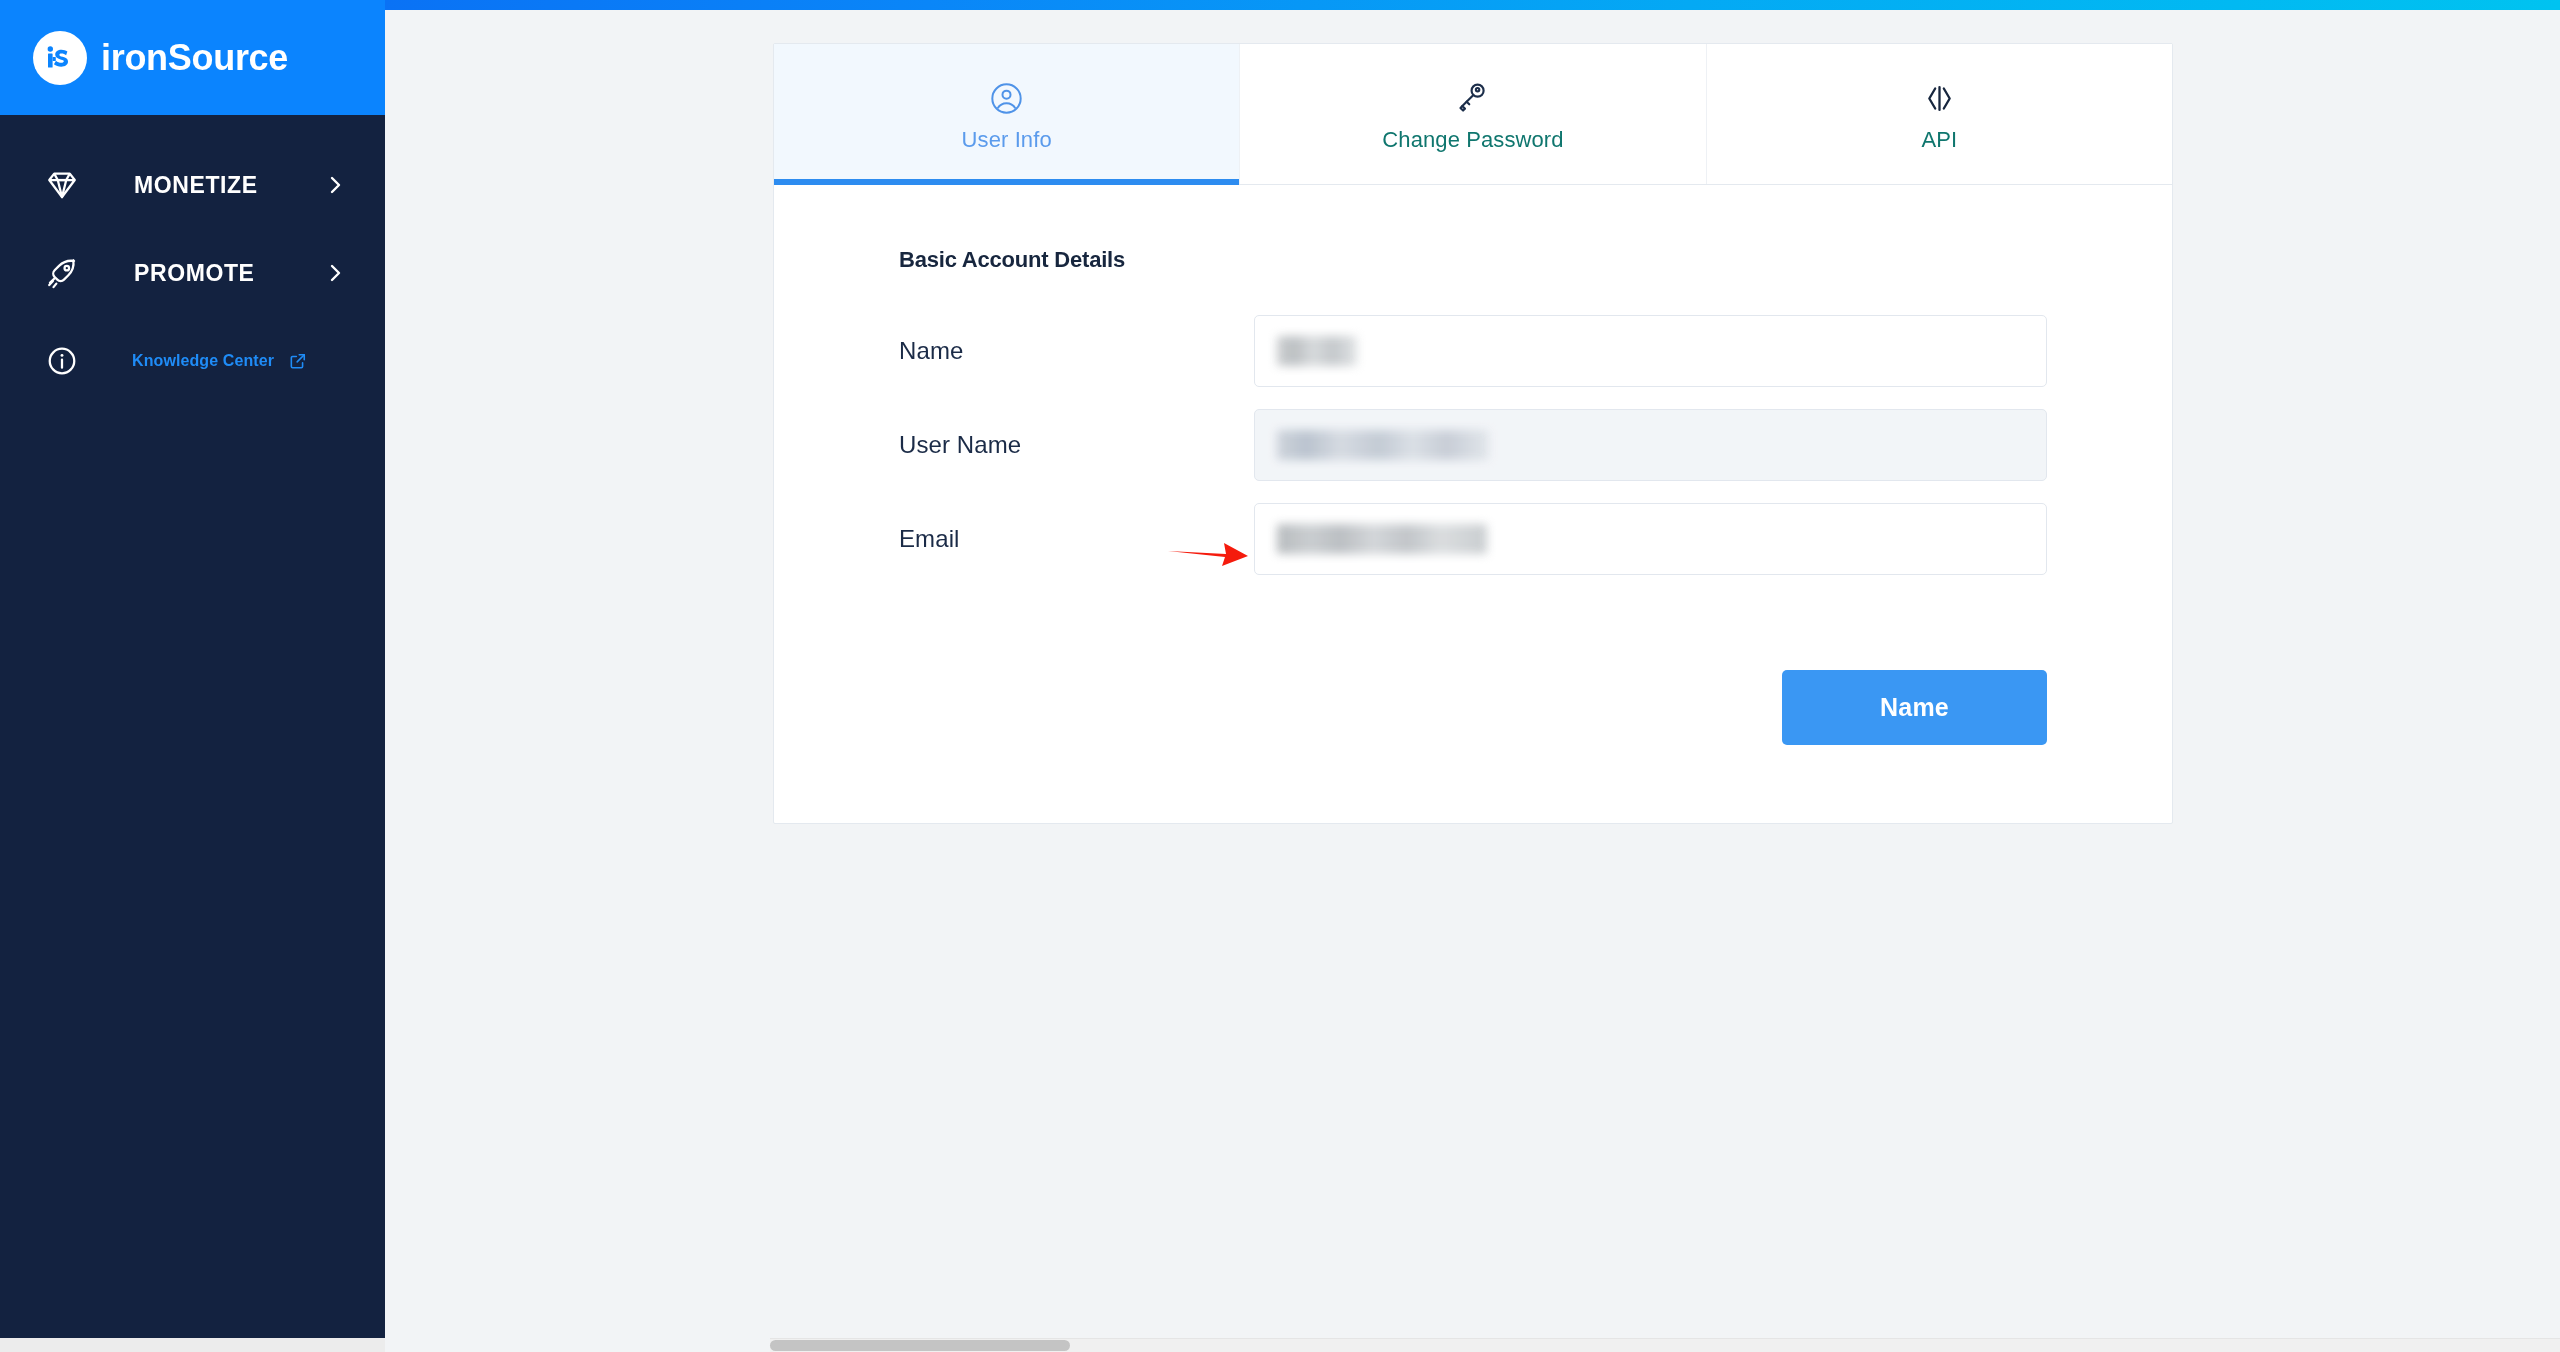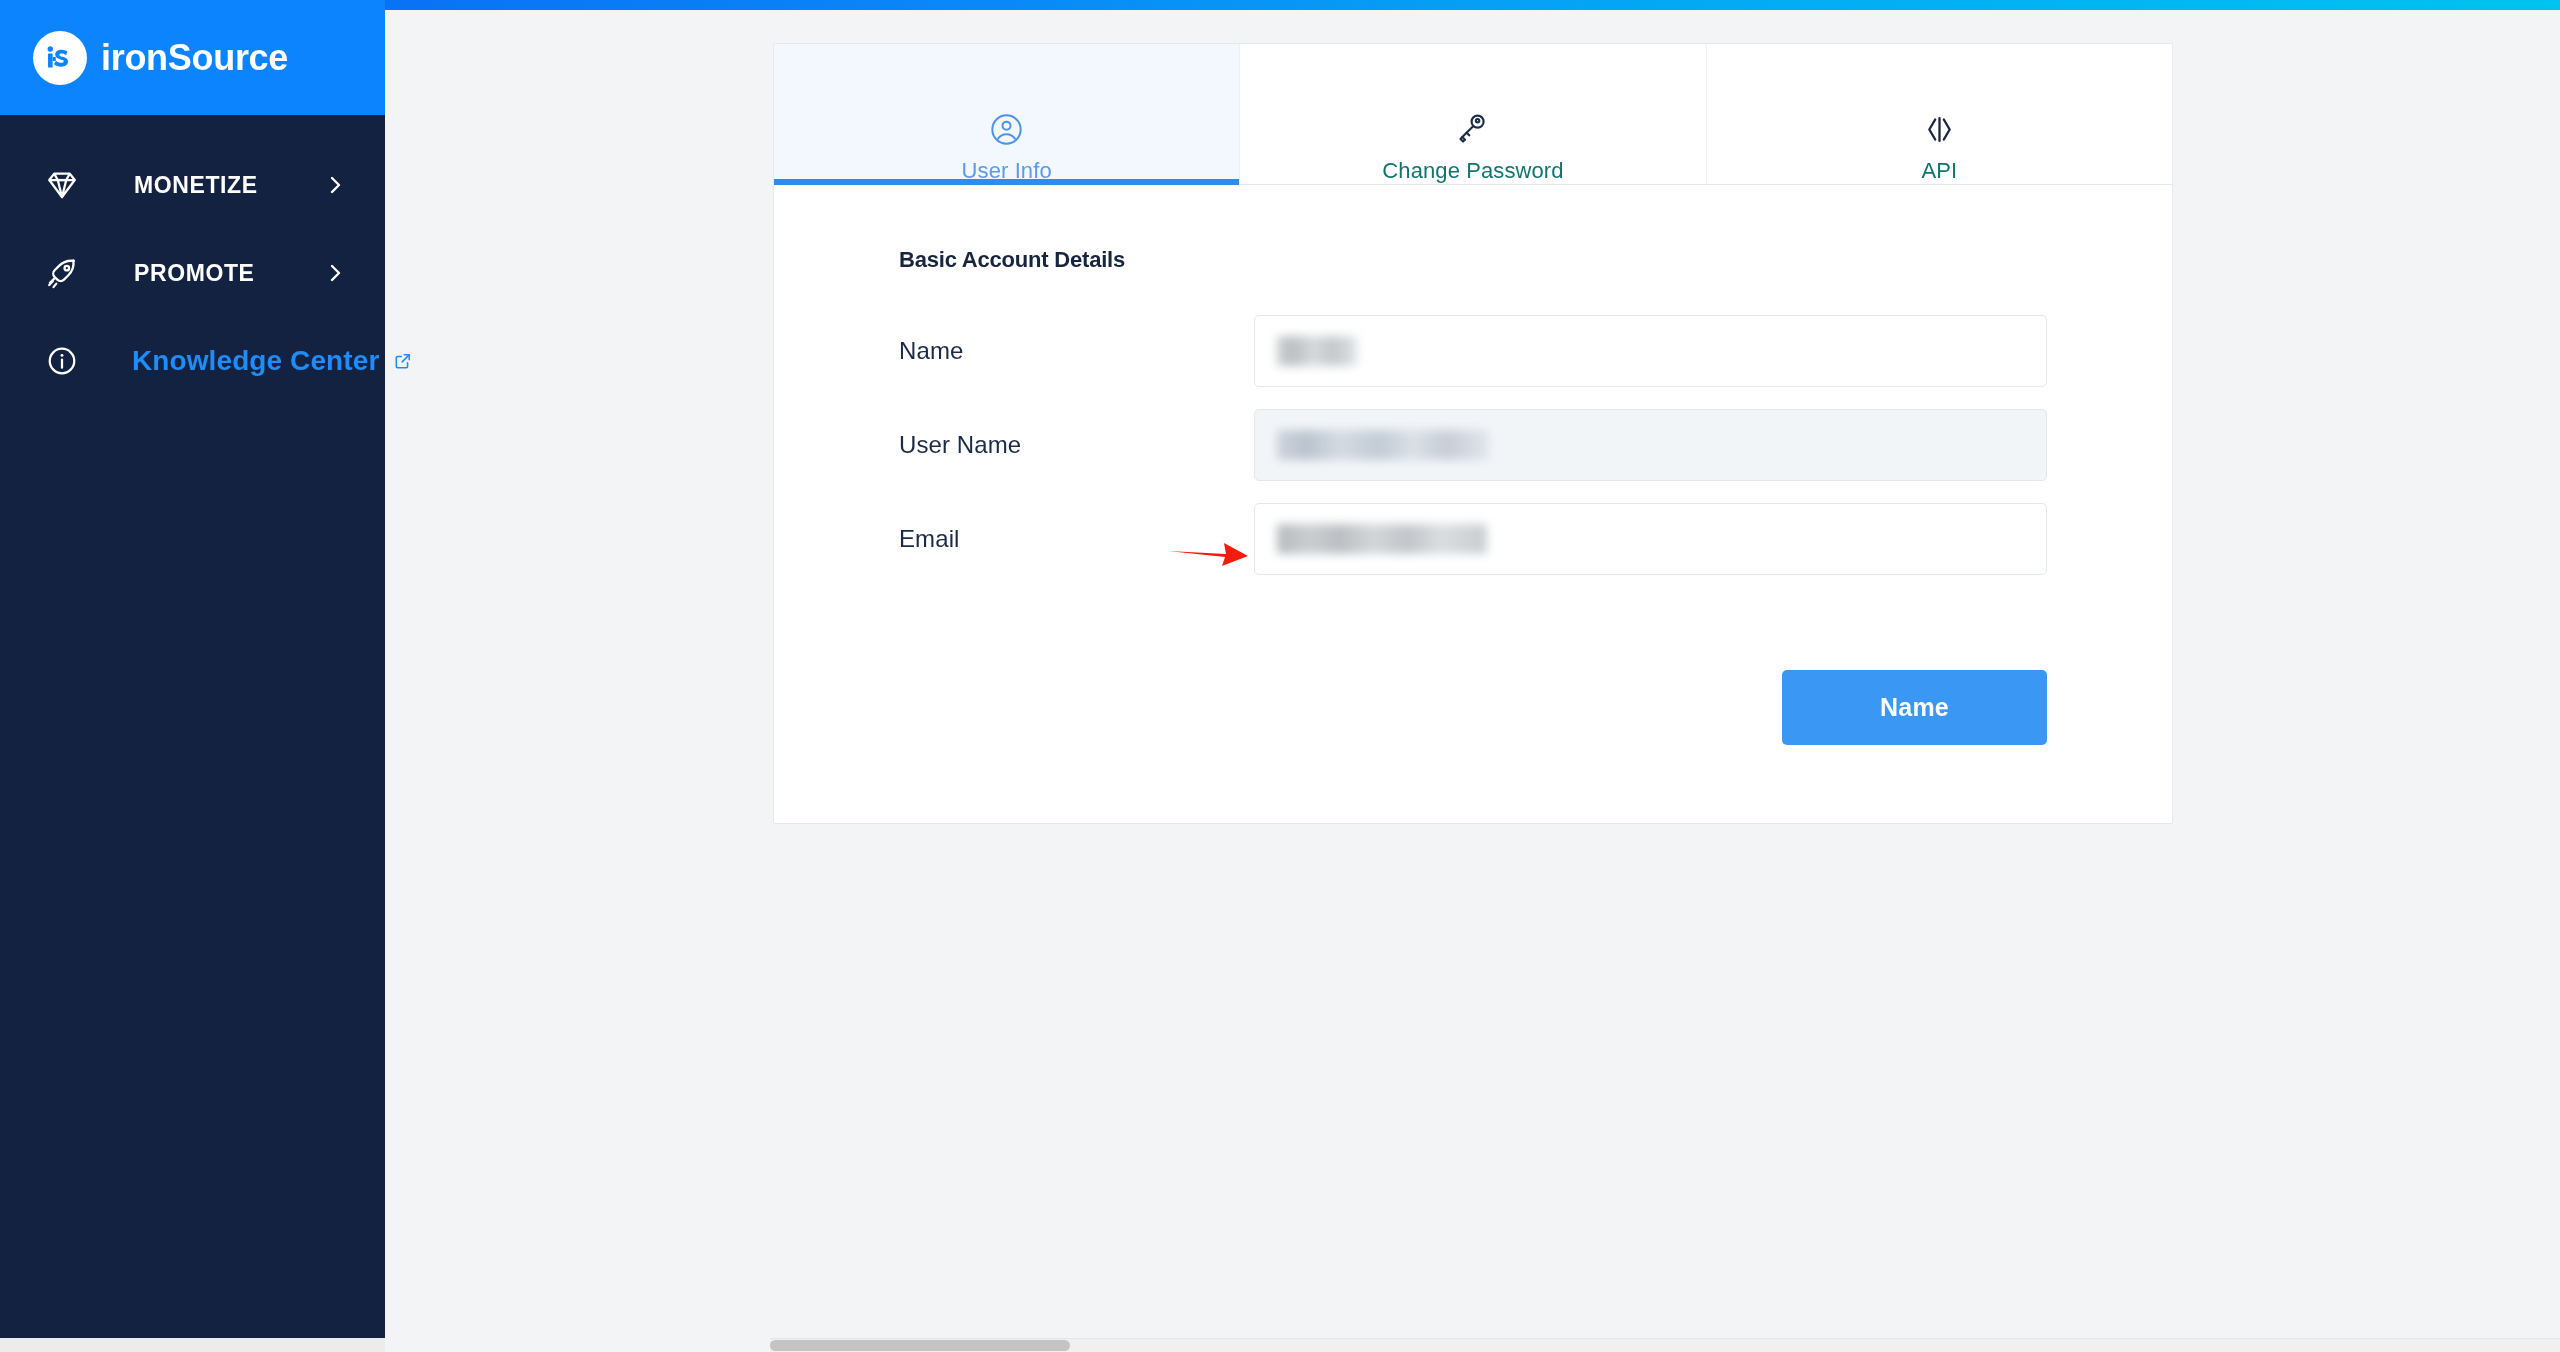--- a/index.html
+++ b/index.html
@@ -70,21 +70,21 @@
     white-space: nowrap;
   }
   .nav-item .nav-chevron {
     color: #ffffff;
     display: flex; align-items: center;
   }
   .nav-item.link .nav-label {
     color: #1f8cf7;
     font-weight: 700;
     letter-spacing: 0.1px;
-    font-size: 28px;
+    font-size: 16px;
     margin-left: 50px;
     display: flex; align-items: center; gap: 14px;
   }
   .ext-icon { color: #1f8cf7; display: inline-flex; }
 
   
   .main {
     flex: 1 1 auto;
     height: 1352px;
     position: relative;
@@ -142,21 +142,21 @@
     border: 1px solid #e4e9ef;
     border-radius: 2px;
   }
   .tabs { display: flex; border-bottom: 1px solid #e4e9ef; }
   .tab {
     flex: 1 1 0;
     height: 140px;
     display: flex;
     flex-direction: column;
     align-items: center;
-    justify-content: flex-end;
+    justify-content: center;
     gap: 6px;
     cursor: pointer;
     position: relative;
     background: #ffffff;
   }
   .tab + .tab { border-left: 1px solid #eef1f5; }
   .tab.active { background: #f2f8fe; }
   .tab.active::after {
     content: "";
     position: absolute;

